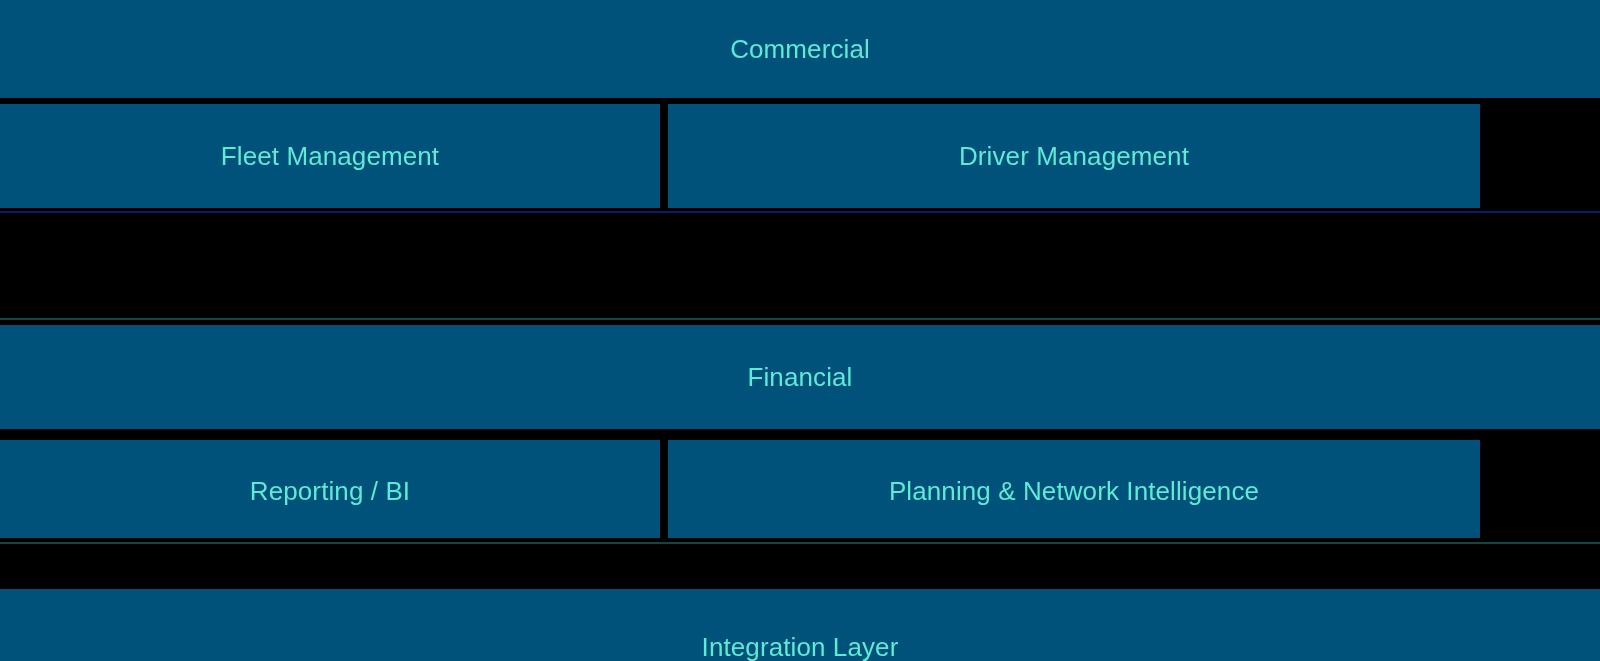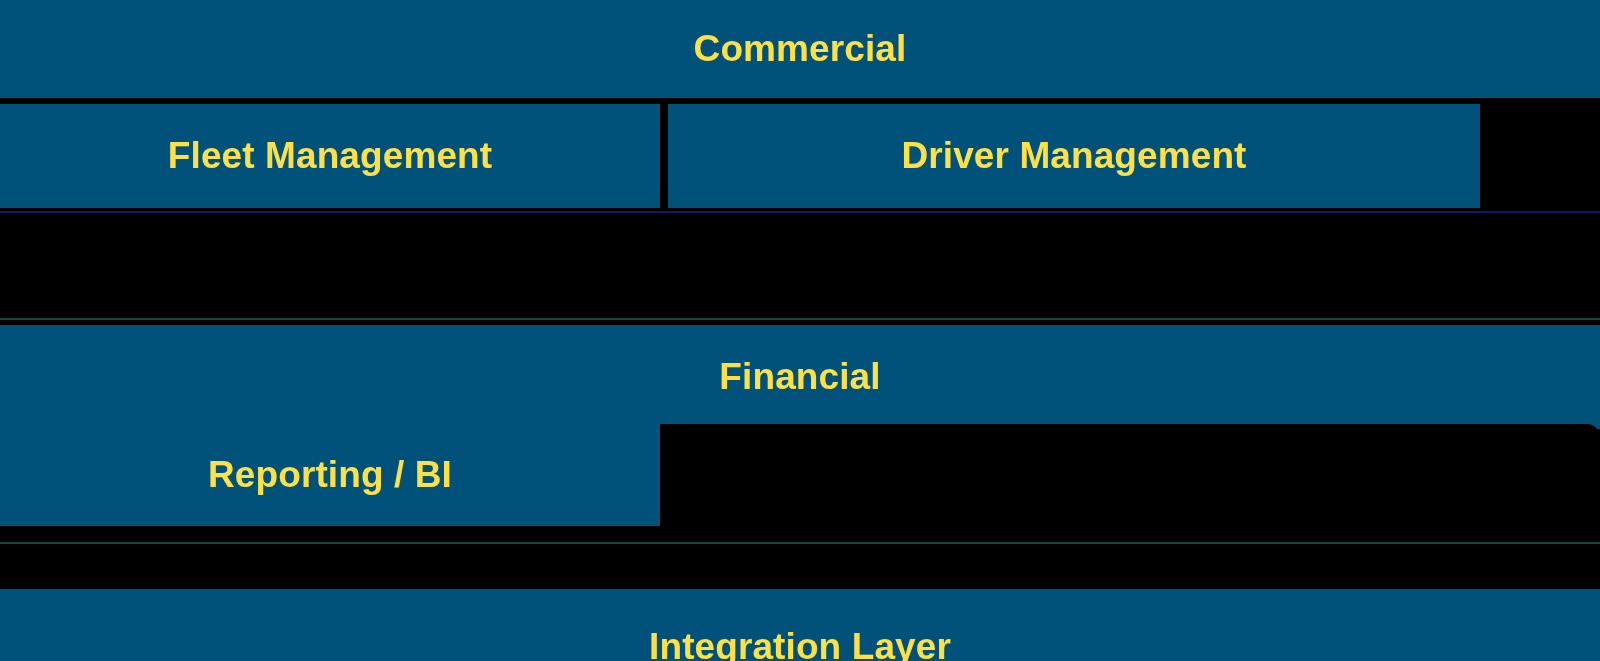--- a/index.html
+++ b/index.html
@@ -38,23 +38,23 @@
     height: 100%;
     background: #00527a;
     display: flex;
     align-items: center;
     justify-content: center;
     box-sizing: border-box;
     overflow: hidden;
   }
 
   .cell-label {
-    color: #fde047;
-    font-size: 37px;
-    font-weight: 700;
+    color: #5eead4;
+    font-size: 26px;
+    font-weight: 400;
     line-height: 1.1;
     letter-spacing: 0.1px;
     white-space: nowrap;
     text-align: center;
     -webkit-font-smoothing: antialiased;
   }
 
   
   .cell.full { width: 1600px; }
 
@@ -128,25 +128,28 @@
     <div class="cell full">
       <span class="cell-label">Financial</span>
     </div>
   </div>
 
   <div class="hsep" style="top:429px; height:7px;">
     <div class="line-a" style="top:0px;"></div>
     <div class="line-b" style="top:4px;"></div>
   </div>
 
-  <div class="band" style="top:424px; height:102px;border-radius:13px;">
+  <div class="band" style="top:440px; height:102px;border-radius:13px;">
     <div class="cell left">
       <span class="cell-label">Reporting / BI</span>
     </div>
     <div class="vdivider"></div>
+    <div class="cell right">
+      <span class="cell-label">Planning &amp; Network Intelligence</span>
+    </div>
   </div>
 
   <div class="hsep teal" style="top:538px; height:7px;">
     <div class="line-a" style="top:4px;"></div>
     <div class="line-b" style="top:0px;"></div>
   </div>
 
   <div class="band" style="top:545px; height:116px;margin-top:44px;">
     <div class="cell full">
       <span class="cell-label">Integration Layer</span>

